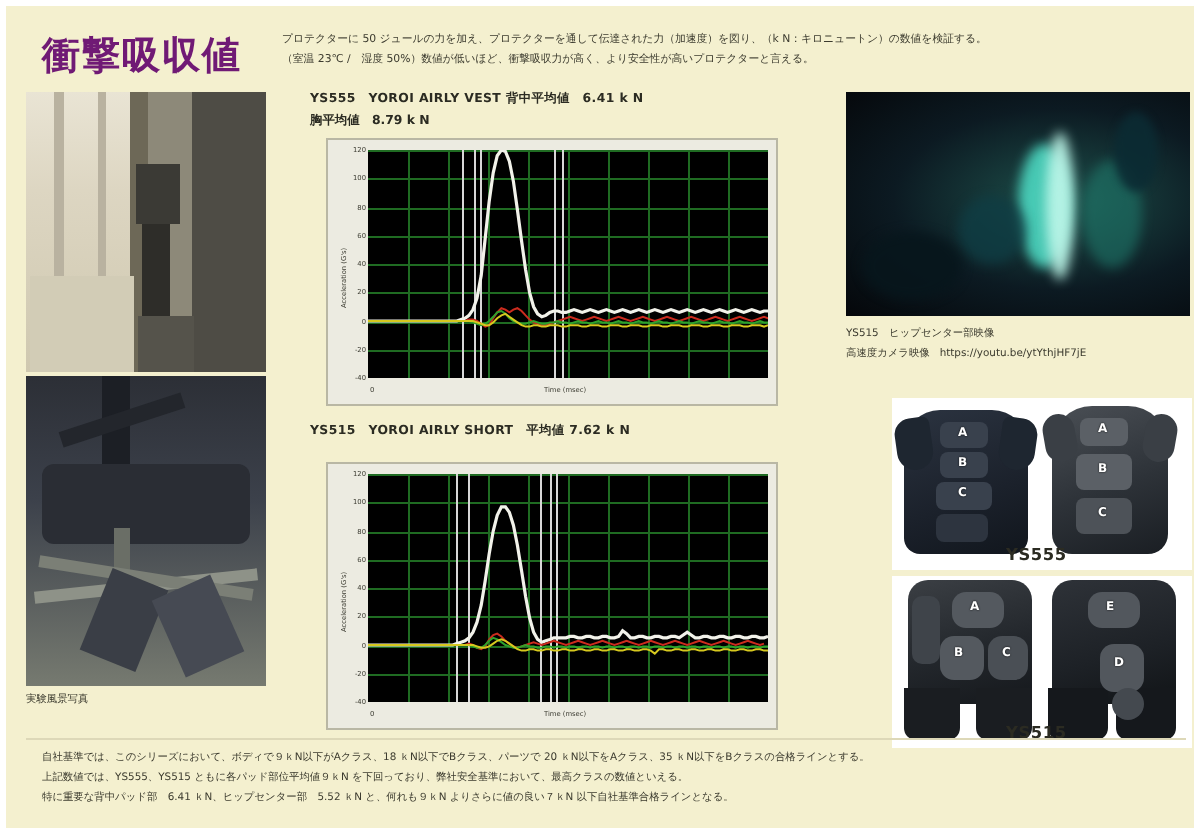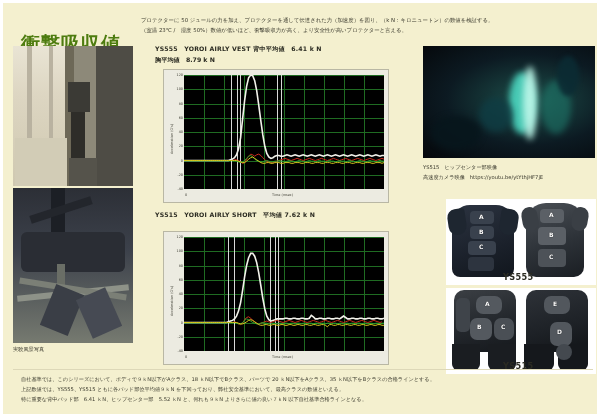--- a/index.html
+++ b/index.html
@@ -10,22 +10,22 @@
   }
   .page {
     position:relative;
     width:600px; height:417px;
     background:#f4f0cf;
     border:3px solid #ffffff;
     outline:1px solid #d8d4b4;
   }
   
   .hdr-title {
-    position:absolute; left:18px; top:28px;
-    font-size:19px; font-weight:bold; color:#4d7c0f;
+    position:absolute; left:18px; top:12px;
+    font-size:19px; font-weight:bold; color:#701a75;
     letter-spacing:1px;
     font-family:"DejaVu Sans","Liberation Sans",sans-serif;
   }
   .hdr-desc {
     position:absolute; left:138px; top:12px; width:452px;
     font-size:5.4px; line-height:1.85; color:#3b3a2e;
   }
   
   .photo-col { position:absolute; left:10px; top:43px; width:120px; }
   .photo {

